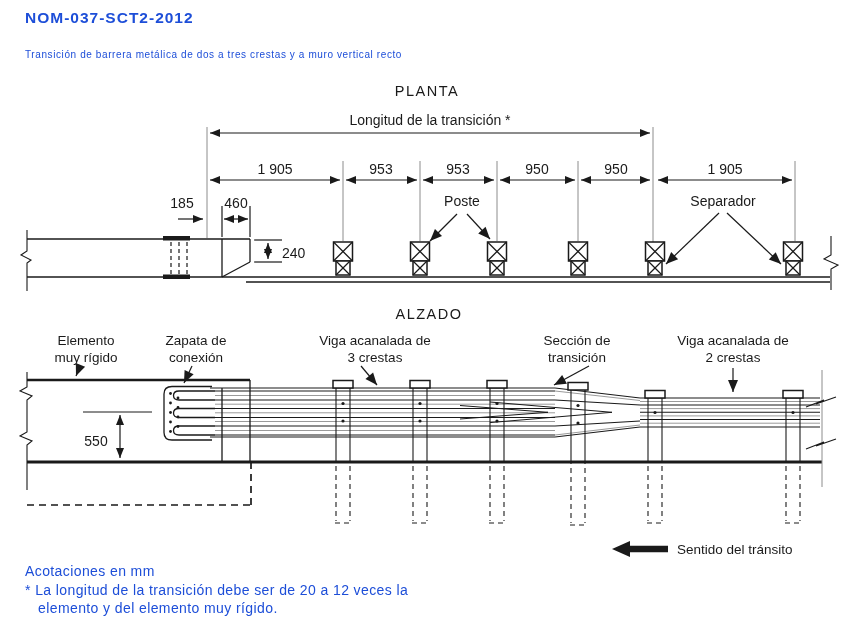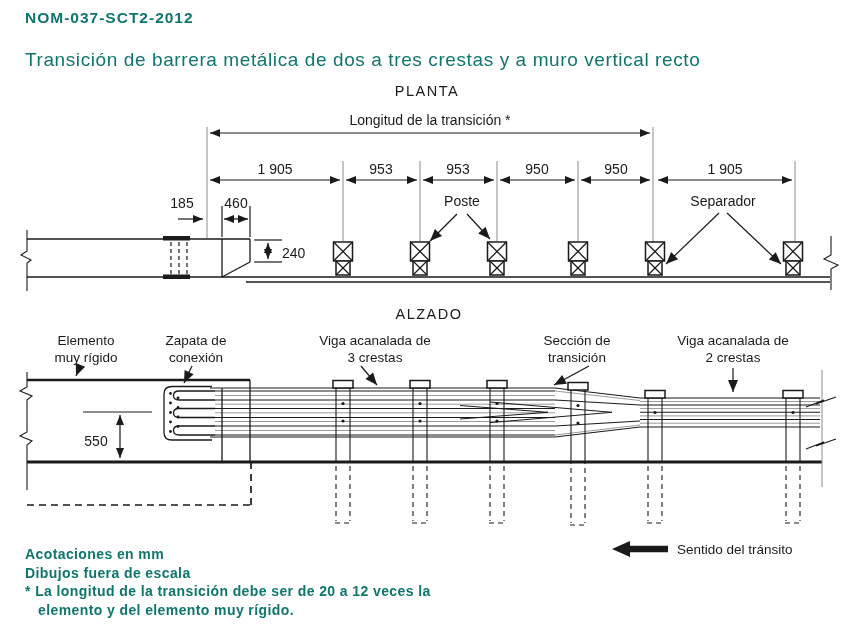--- a/index.html
+++ b/index.html
@@ -1,20 +1,20 @@
 <!DOCTYPE html>
 <html><head>
 <meta charset="utf-8">
 <style>
   html,body{margin:0;padding:0;background:#ffffff;}
   .page{position:relative;width:854px;height:637px;background:#fff;overflow:hidden;
-        font-family:"Liberation Sans","DejaVu Sans",sans-serif;color:#0f766e;}
+        font-family:"Liberation Sans","DejaVu Sans",sans-serif;color:#1d4ed8;}
   .title{position:absolute;left:25px;top:9px;font-size:15.5px;font-weight:bold;letter-spacing:1px;}
-  .subtitle{position:absolute;left:25px;top:49px;font-size:19px;letter-spacing:0.6px;}
-  .notes{position:absolute;left:25px;top:545px;font-size:14px;line-height:18.5px;letter-spacing:0.4px;font-weight:bold;}
+  .subtitle{position:absolute;left:25px;top:49px;font-size:10px;letter-spacing:0.6px;}
+  .notes{position:absolute;left:25px;top:562px;font-size:14px;line-height:18.5px;letter-spacing:0.4px;}
   .notes .ind{padding-left:13px;}
   svg{position:absolute;left:0;top:0;}
   svg text{font-family:"Liberation Sans","DejaVu Sans",sans-serif;font-size:14px;fill:#1a1a1a;}
   svg .hd{font-size:14.5px;letter-spacing:1.5px;}
   svg .lbl{font-size:13.5px;}
   .ln{stroke:#1a1a1a;stroke-width:1.3;fill:none;}
   .thin{stroke-width:1.1;}
   .dimln{stroke:#1a1a1a;stroke-width:1.2;fill:none;}
   .thick2{stroke-width:2.6;}
   .thick3{stroke-width:3;}
@@ -288,18 +288,17 @@
     </g>
 
     <g>
       <polygon points="612,549 630,541 630,545.7 668,545.7 668,552.3 630,552.3 630,557" class="dot"></polygon>
       <text x="677" y="554" class="lbl">Sentido del tránsito</text>
     </g>
   </svg>
 
   <div class="notes">
     <div>Acotaciones en mm</div>
-    <div>Dibujos fuera de escala</div>
     <div>* La longitud de la transición debe ser de 20 a 12 veces la</div>
     <div class="ind">elemento y del elemento muy rígido.</div>
   </div>
 
 </div>
 
 </body></html>

